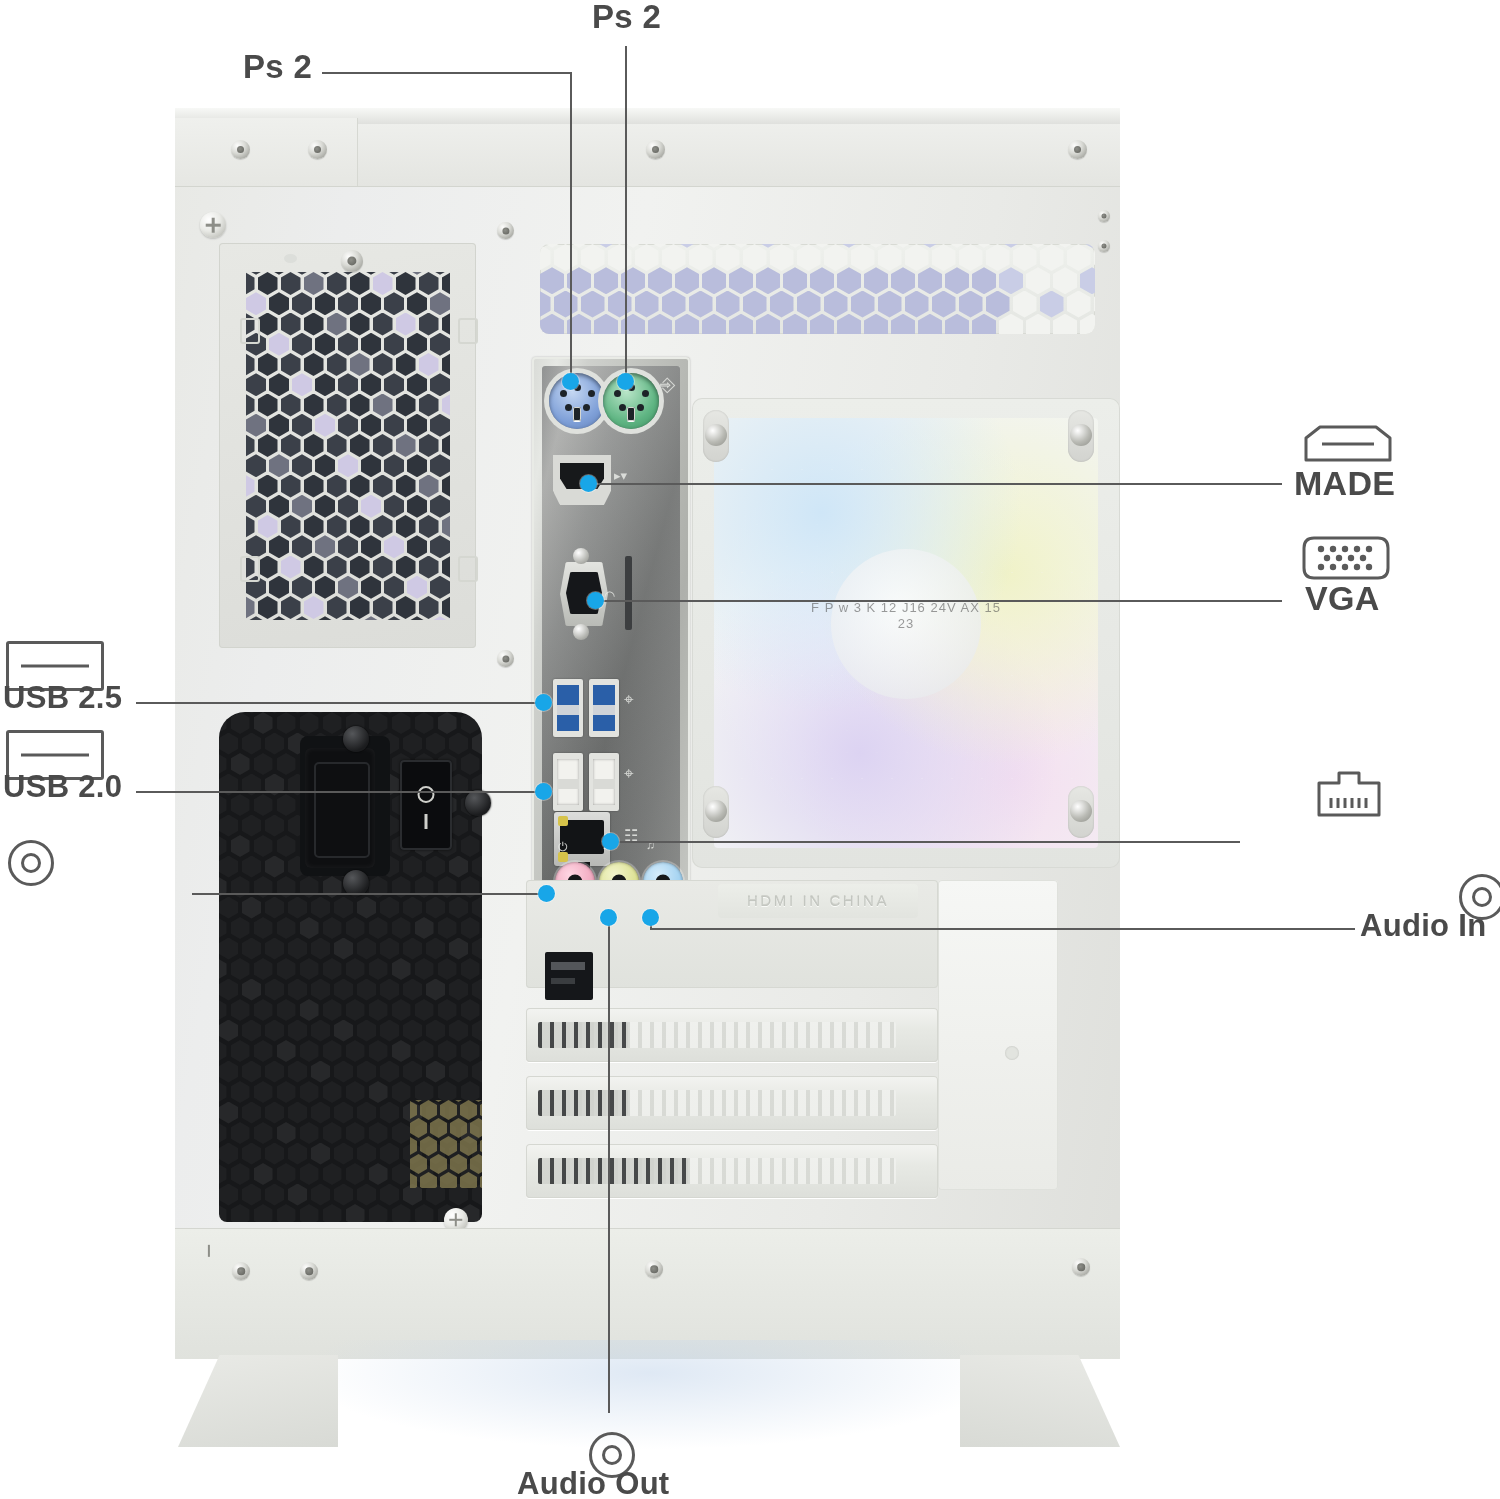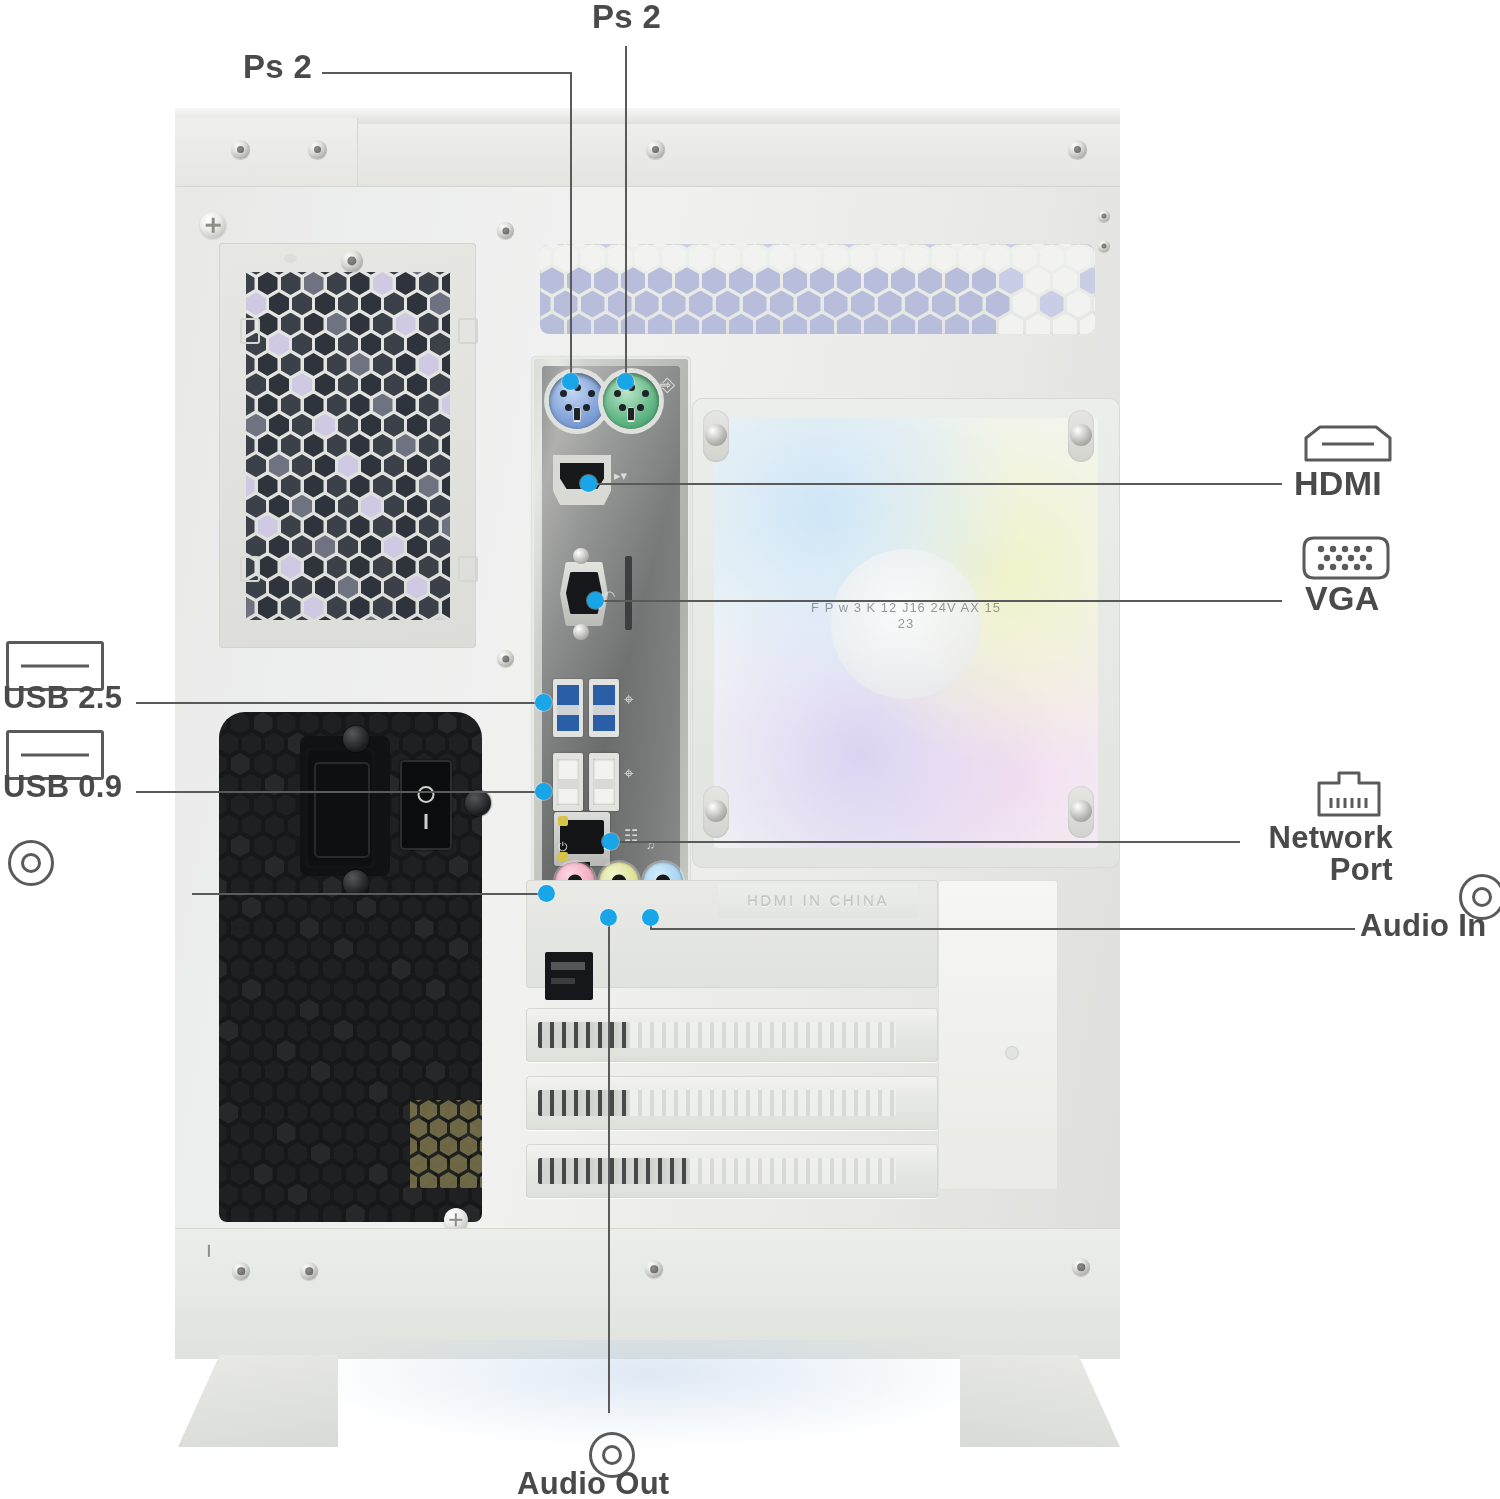--- a/index.html
+++ b/index.html
@@ -1253,21 +1253,21 @@
   <div class="dot" style="left:600px;top:909px;"></div>
   <div class="dot" style="left:642px;top:909px;"></div>
 
   <div class="lbl" style="left:243px;top:50px;font-size:33px;">Ps 2</div>
   <div class="lbl" style="left:592px;top:0px;font-size:33px;">Ps 2</div>
 
   <svg class="abs" style="left:1302px;top:424px;" width="92" height="42" viewBox="0 0 92 42">
     <path d="M4 14 L18 3 L74 3 L88 14 L88 36 L4 36 Z" fill="none" stroke="#5a5a5a" stroke-width="3" stroke-linejoin="round"></path>
     <line x1="20" y1="20" x2="72" y2="20" stroke="#5a5a5a" stroke-width="3"></line>
   </svg>
-  <div class="lbl" style="left:1294px;top:466px;font-size:34px;">HDMI</div>
+  <div class="lbl" style="left:1294px;top:466px;font-size:34px;">MADE</div>
 
   <svg class="abs" style="left:1300px;top:534px;" width="92" height="48" viewBox="0 0 92 48">
     <path d="M14 4 L78 4 Q88 4 88 14 L88 34 Q88 44 78 44 L14 44 Q4 44 4 34 L4 14 Q4 4 14 4 Z" fill="none" stroke="#5a5a5a" stroke-width="3"></path>
     <g fill="#5a5a5a">
       <circle cx="21" cy="15" r="3.2"></circle>
         <circle cx="33" cy="15" r="3.2"></circle>
         <circle cx="45" cy="15" r="3.2"></circle>
       <circle cx="57" cy="15" r="3.2"></circle>
         <circle cx="69" cy="15" r="3.2"></circle>
       <circle cx="27" cy="24" r="3.2"></circle>
@@ -1287,30 +1287,28 @@
     <path d="M23 3 L43 3 L43 13 L63 13 L63 45 L3 45 L3 13 L23 13 Z" fill="none" stroke="#5a5a5a" stroke-width="3" stroke-linejoin="round"></path>
     <g stroke="#5a5a5a" stroke-width="3">
       <line x1="15" y1="28" x2="15" y2="38"></line>
         <line x1="22" y1="28" x2="22" y2="38"></line>
       <line x1="29" y1="28" x2="29" y2="38"></line>
         <line x1="36" y1="28" x2="36" y2="38"></line>
       <line x1="43" y1="28" x2="43" y2="38"></line>
         <line x1="50" y1="28" x2="50" y2="38"></line>
     </g>
   </svg>
-  <div class="lbl" style="left:1249px;top:822px;font-size:31px;text-align:right;width:144px;">Network
-Port</div>
 
   <div class="icoJack" style="left:1459px;top:874px;"></div>
   <div class="lbl" style="left:1360px;top:910px;font-size:31px;">Audio In</div>
 
   <div class="icoUsb" style="left:6px;top:641px;"></div>
   <div class="lbl" style="left:3px;top:682px;font-size:31px;">USB 2.5</div>
 
   <div class="icoUsb" style="left:6px;top:730px;"></div>
-  <div class="lbl" style="left:3px;top:771px;font-size:31px;">USB 0.9</div>
+  <div class="lbl" style="left:3px;top:771px;font-size:31px;">USB 2.0</div>
 
   <div class="icoJack" style="left:8px;top:840px;"></div>
 
   <div class="icoJack" style="left:589px;top:1432px;"></div>
   <div class="lbl" style="left:517px;top:1468px;font-size:31px;">Audio Out</div>
 
 </div>
 
 </body></html>

